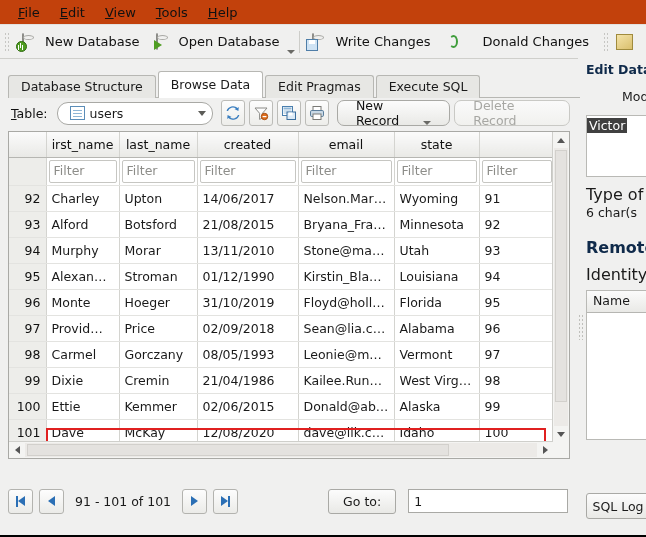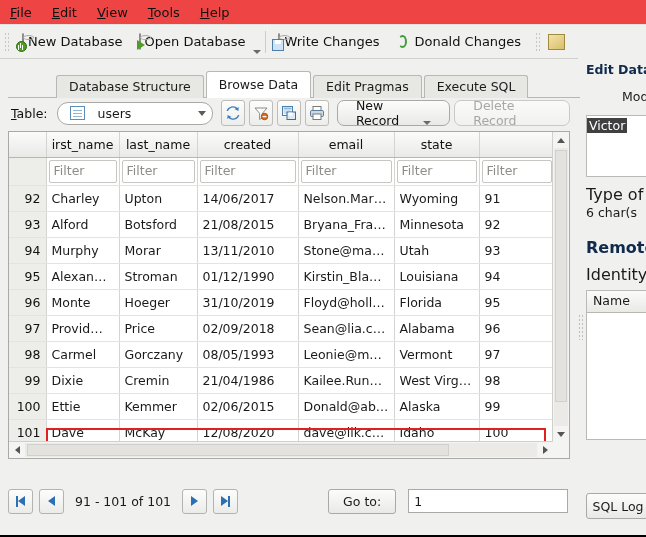--- a/index.html
+++ b/index.html
@@ -6,32 +6,32 @@
   body{
     width:646px;height:537px;overflow:hidden;
     font-family:"DejaVu Sans","Liberation Sans",sans-serif;
     font-size:12px;color:#1a1a1a;background:#f0f0ef;
     -webkit-font-smoothing:antialiased;
   }
   #app{position:relative;width:646px;height:537px;background:#f0f0ef;
        border-bottom:2px solid #000;box-sizing:border-box;}
 
   
-  .menubar{height:24px;background:#ef4444;display:flex;align-items:center;
+  .menubar{height:24px;background:#c2410c;display:flex;align-items:center;padding-left:8px;
            border-bottom:1px solid #e2e2e0;}
   .menu-item{padding:2px 10px;font-size:13px;color:#111;cursor:default;}
   .menu-item u{text-decoration:underline;}
 
   
   .toolbar{height:33px;background:#f0f0ef;display:flex;align-items:center;
            border-bottom:1px solid #cfcfcb;position:relative;}
   .grip{width:7px;height:20px;margin:0 3px 0 4px;
         background-image:radial-gradient(#bfbfbb 40%,transparent 41%);
         background-size:3px 4px;opacity:.85;}
-  .tbtn{display:flex;align-items:center;gap:4px;padding:3px 7px;font-size:13px;color:#111;
+  .tbtn{display:flex;align-items:center;gap:21px;padding:3px 7px;font-size:13px;color:#111;
         white-space:nowrap;cursor:default;border:1px solid transparent;border-radius:2px;}
   .tsep{width:1px;height:22px;background:#cdcdc9;margin:0 4px;}
   .arrowdn{width:0;height:0;border-left:4px solid transparent;border-right:4px solid transparent;
            border-top:4px solid #6a6a66;align-self:flex-end;margin-bottom:4px;}
 
   
   .ico{position:relative;display:inline-block;flex:none;}
   .db-cyl{width:13px;height:14px;background:#fbfbfb;border:1px solid #8a8a86;border-radius:3px/5px;}
   .db-cyl:before{content:"";position:absolute;left:1px;top:1px;width:9px;height:3px;
                  border:1px solid #a9a9a5;border-radius:50%;}
@@ -44,32 +44,32 @@
   .disk{position:absolute;right:-4px;bottom:-2px;width:10px;height:10px;background:#cfe3f4;
         border:1px solid #4f7ea8;}
   .disk:after{content:"";position:absolute;left:2px;top:0;width:6px;height:4px;background:#fff;}
   .revert{width:15px;height:15px;position:relative;}
   .revert:before{content:"";position:absolute;inset:1px 3px;border:2px solid #3f9d3b;border-radius:50%;
                  border-left-color:transparent;}
   .pkg{width:15px;height:14px;background:linear-gradient(145deg,#f4e3a8,#d9bf6d);
        border:1px solid #a08b3d;transform:rotate(0deg);}
 
   
-  .tabstrip{position:absolute;left:8px;top:72px;display:flex;align-items:flex-end;height:26px;z-index:3;margin-left:48px;}
+  .tabstrip{position:absolute;left:8px;top:72px;display:flex;align-items:flex-end;height:26px;z-index:3;}
   .tab{height:22px;line-height:22px;padding:0 12px;font-size:12.5px;background:#e7e7e4;
        border:1px solid #b7b7b3;border-bottom:none;border-radius:3px 3px 0 0;margin-right:2px;color:#1a1a1a;}
   .tab.active{background:#fff;height:26px;line-height:25px;border-color:#b7b7b3;position:relative;z-index:4;}
   .tabline{position:absolute;left:8px;right:66px;top:97px;height:1px;background:#b7b7b3;z-index:2;}
 
   
   .pane{position:absolute;left:8px;top:98px;width:562px;height:394px;background:#f0f0ef;}
   .rowtools{display:flex;align-items:center;height:30px;padding-left:3px;gap:4px;}
   .lbl{font-size:12.5px;color:#111;margin-right:5px;}
   .combo{width:148px;height:21px;background:#fff;border:1px solid #a9a9a5;border-radius:11px;
-         display:flex;align-items:center;padding:0 12px;gap:13px;position:relative;}
+         display:flex;align-items:center;padding:0 12px;gap:5px;position:relative;}
   .combo .grid-ico{width:13px;height:12px;background:#fff;border:1px solid #5b8db8;}
   .combo .grid-ico:after{content:"";position:absolute;left:2px;top:3px;width:9px;height:1px;background:#8fb6d6;
                          box-shadow:0 3px 0 #8fb6d6,0 6px 0 #8fb6d6;}
   .combo .cap{font-size:12.5px;}
   .combo .ca{position:absolute;right:6px;width:0;height:0;border-left:4px solid transparent;
              border-right:4px solid transparent;border-top:5px solid #5c5c58;}
   .ibtn{width:25px;height:24px;border:1px solid #bcbcb8;background:linear-gradient(#fdfdfd,#ededea);
         border-radius:3px;display:flex;align-items:center;justify-content:center;position:relative;}
   .btn{height:24px;padding:0 18px;border:1px solid #a9a9a5;border-radius:7px;
        background:linear-gradient(#fcfcfc,#e9e9e6);font-size:12.5px;color:#111;display:flex;

